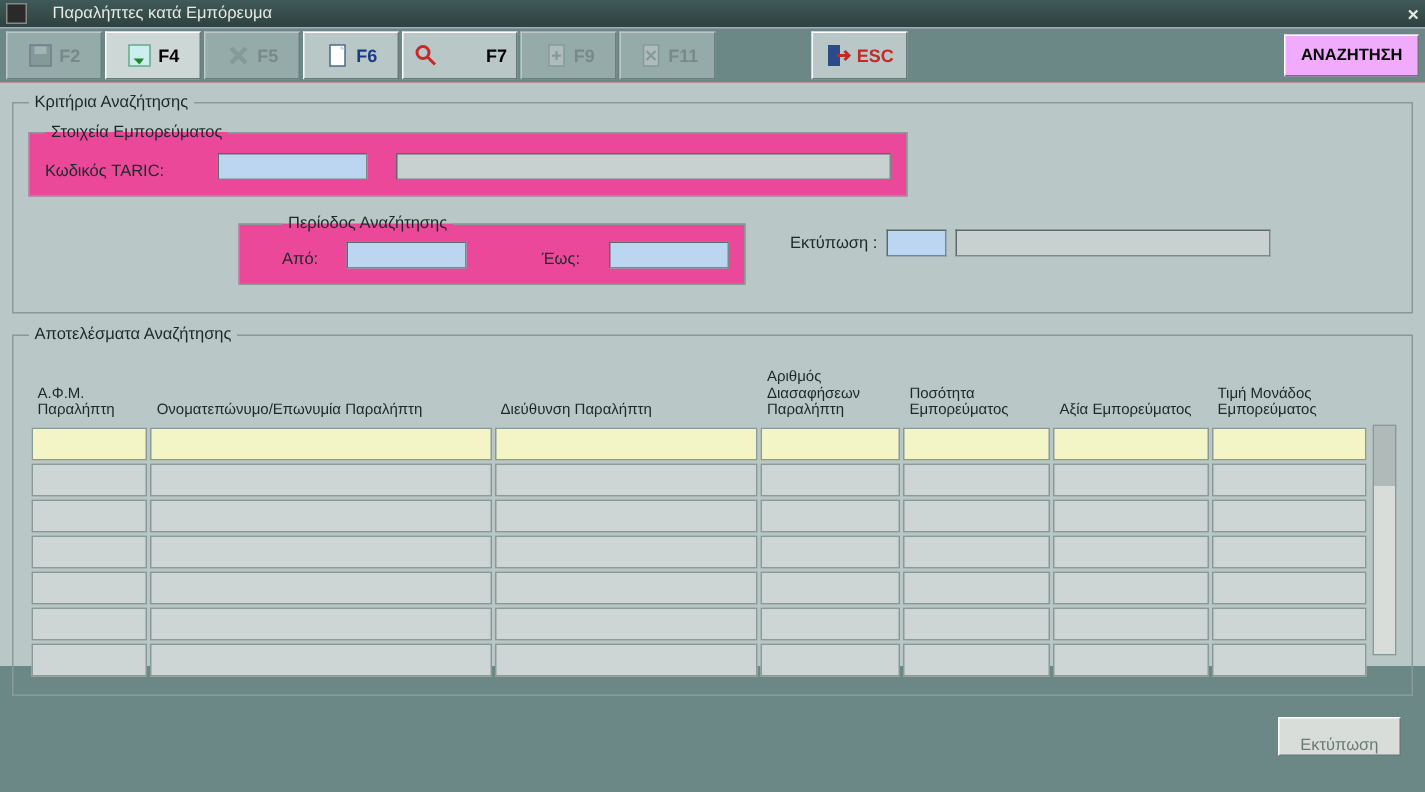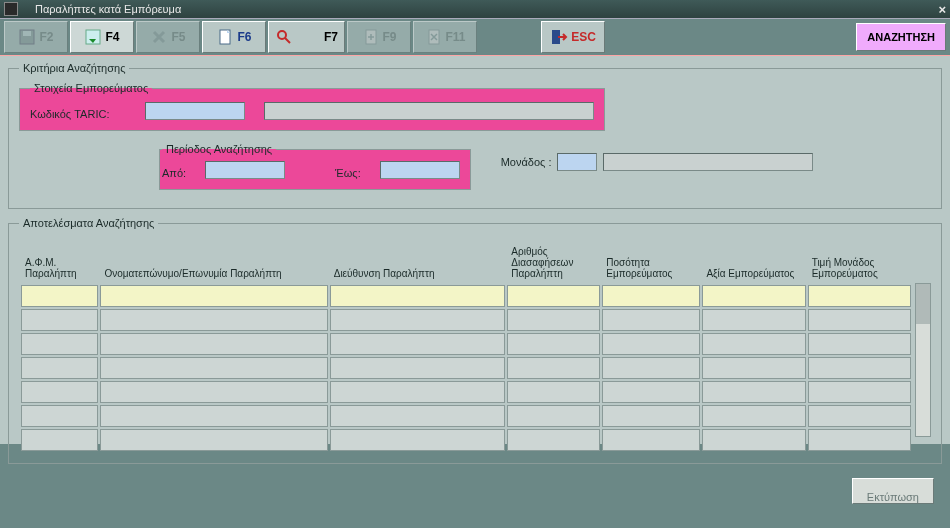--- a/index.html
+++ b/index.html
@@ -16,21 +16,21 @@
   .search-btn{height:28px;background:#f0abfc;border:1px solid #fff;border-right-color:#6a7a78;border-bottom-color:#6a7a78;padding:0 10px;font-weight:bold;font-size:11px;cursor:pointer;}
   .content{padding:6px 8px 8px 8px;background:#b9c8c6;height:388px;box-sizing:border-box;}
   fieldset{border:1px solid #8a9a98;margin:0 0 8px 0;padding:8px 10px 10px 10px;}
   legend{color:#1a2a28;padding:0 4px;font-size:11px;}
   .inner-fs{background:#ec4899;}
   .row{display:flex;align-items:flex-end;gap:19px;}
   .lbl{color:#1a2a28;}
   input.txt{height:18px;border:1px solid #7a8a88;border-top-color:#5a6a68;border-left-color:#5a6a68;background:#bcd5f0;padding:0 3px;font-size:11px;box-sizing:border-box;}
   input.txt.wide{background:#c9d1d0;}
   .periods-row{display:flex;align-items:flex-start;gap:30px;margin-top:12px;margin-left:140px;}
-  fieldset.period{padding:6px 10px 10px 2px;width:270px;}
+  fieldset.period{padding:6px 10px 10px 28px;width:270px;}
   .telon{display:flex;align-items:center;gap:6px;margin-top:10px;}
   .results-table{width:100%;border-collapse:separate;border-spacing:2px 2px;table-layout:fixed;}
   .results-table th{font-weight:normal;color:#1a2a28;text-align:left;vertical-align:bottom;padding:2px 4px 4px 4px;font-size:10px;height:38px;}
   .results-table td{background:#cdd6d4;border:1px solid #8a9a98;height:18px;}
   .results-table tr.sel td{background:#f3f5c7;}
   .results-wrap{position:relative;}
   .scrollbar{position:absolute;right:0;top:46px;width:16px;height:154px;background:#d8ddd9;border:1px solid #8a9a98;box-sizing:border-box;}
   .scrollbar .thumb{width:100%;height:40px;background:#b0bab8;}
   .print-btn{float:right;height:24px;background:#d8ddd9;border:1px solid #fff;border-right-color:#6a7a78;border-bottom-color:#6a7a78;padding:12px 14px;font-size:11px;color:#6a7a78;cursor:pointer;margin-top:6px;margin-right:8px;}
   .ico{width:18px;height:18px;display:inline-block;}
@@ -143,21 +143,21 @@
         <legend>Περίοδος Αναζήτησης</legend>
         <div class="row">
           <span class="lbl">Από:</span>
           <input class="txt" style="width: 80px;" value="">
           <span style="width:12px;"></span>
           <span class="lbl">Έως:</span>
           <input class="txt" style="width: 80px;" value="">
         </div>
       </fieldset>
       <div class="telon">
-        <span class="lbl">Μονάδος :</span>
+        <span class="lbl">Εκτύπωση :</span>
         <input class="txt" style="width: 40px;" value="">
         <input class="txt wide" style="width: 210px;" value="">
       </div>
     </div>
   </fieldset>
 
   <fieldset>
     <legend>Αποτελέσματα Αναζήτησης</legend>
     <div class="results-wrap">
       <table class="results-table" style="width:calc(100% - 18px);">

